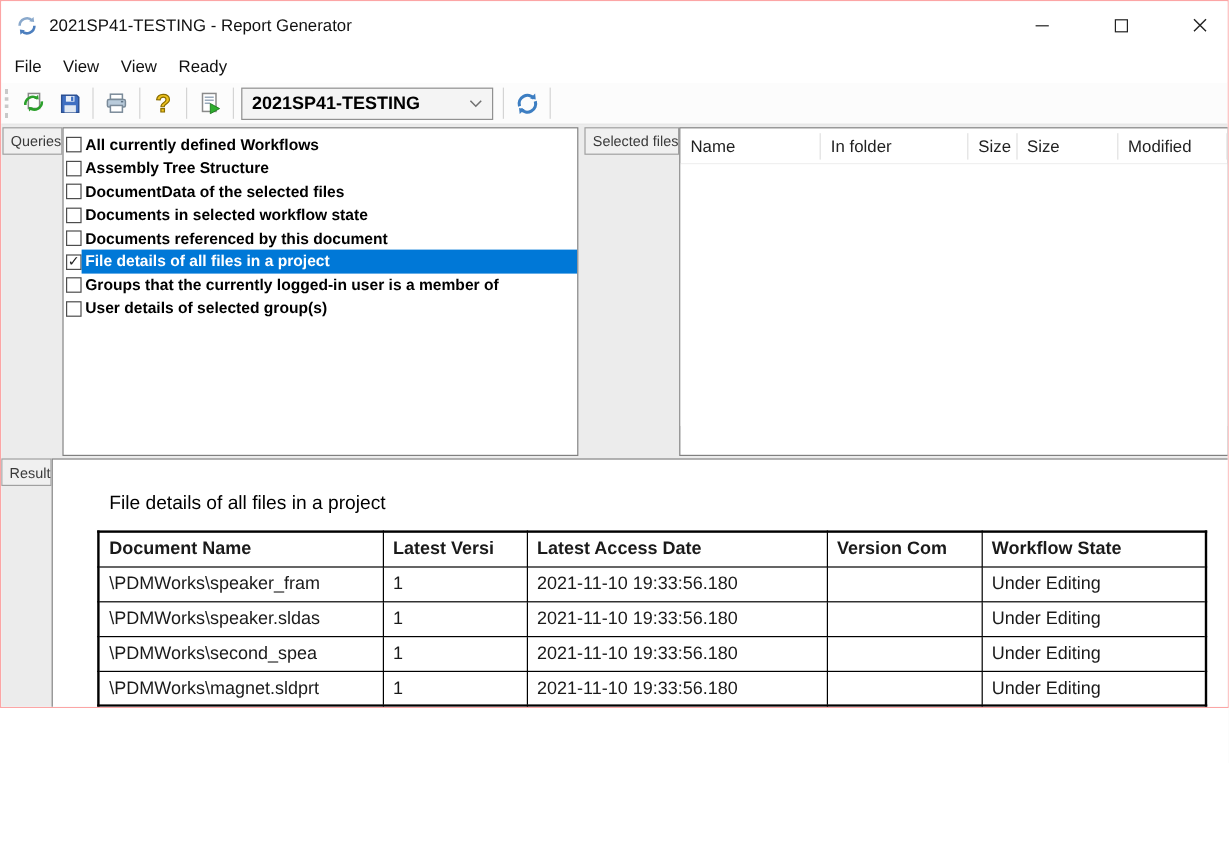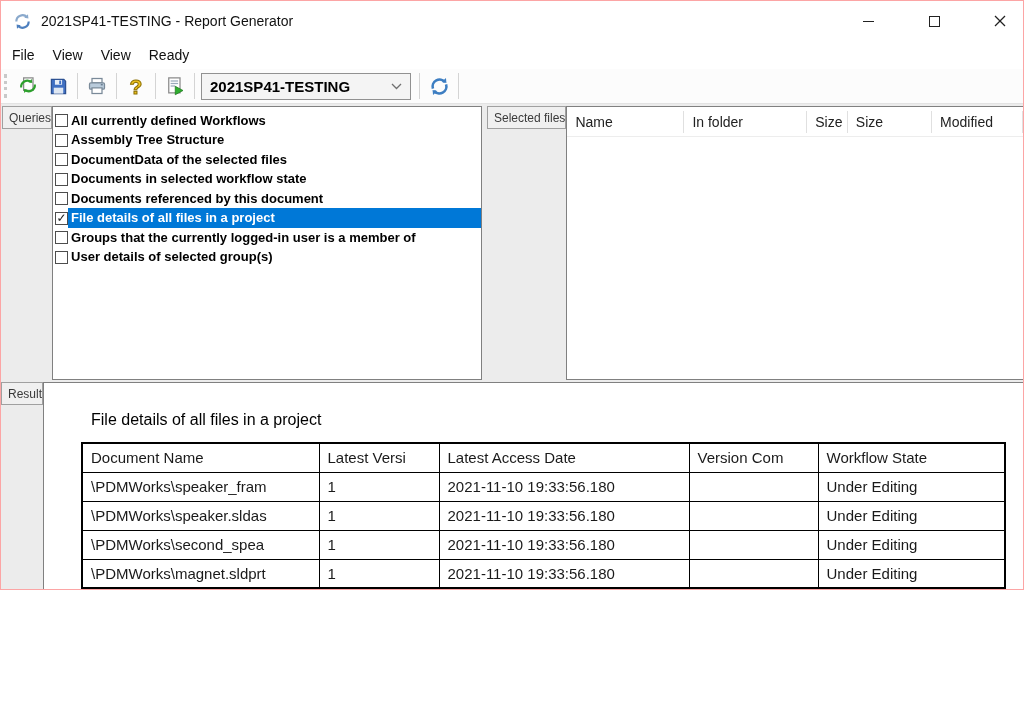--- a/index.html
+++ b/index.html
@@ -60,21 +60,21 @@
   .file-col { font-size:14px; color:#222; padding:0 8px; border-right:1px solid #e0e0e0;
     height:22px; line-height:22px; white-space:nowrap; overflow:hidden; }
   .file-col.right { text-align:right; }
   .file-body { flex:1; background:#fff; height:218px; }
   
   .result-body { padding:28px 0 0 37px; background:#fff; height:100%; }
   .report-title { font-size:16px; color:#000; margin:0 0 13px 10px; }
   table.result { border-collapse:collapse; table-layout:fixed; border:2px solid #000; }
   table.result th, table.result td { border:1px solid #000; height:29px; padding:0 8px;
     font-size:15px; text-align:left; white-space:nowrap; overflow:hidden; }
-  table.result th { font-weight:normal;margin-top:28px; }
+  table.result th { font-weight:bold;margin-top:28px; }
   
   .statusbar { position:absolute; left:0; top:690px; width:100%; height:24px;
     background:#f0f0f0; border-top:1px solid #d9d9d9; display:flex; align-items:center; }
   .status-left { font-size:13px; color:#111; padding-left:6px; flex:1; }
   .status-num { width:48px; text-align:center; font-size:17px; color:#111;
     border-left:1px solid #c8c8c8; border-right:1px solid #c8c8c8; height:20px; line-height:20px; margin-right:26px; }
   .grip { position:absolute; right:3px; bottom:3px; width:14px; height:14px; }
   .grip::after { content:""; position:absolute; left:10px; top:0; width:2px; height:2px; background:#9a9a9a;
     box-shadow:-4px 4px #9a9a9a, 0 4px #9a9a9a, -8px 8px #9a9a9a, -4px 8px #9a9a9a, 0 8px #9a9a9a; }
 </style>

